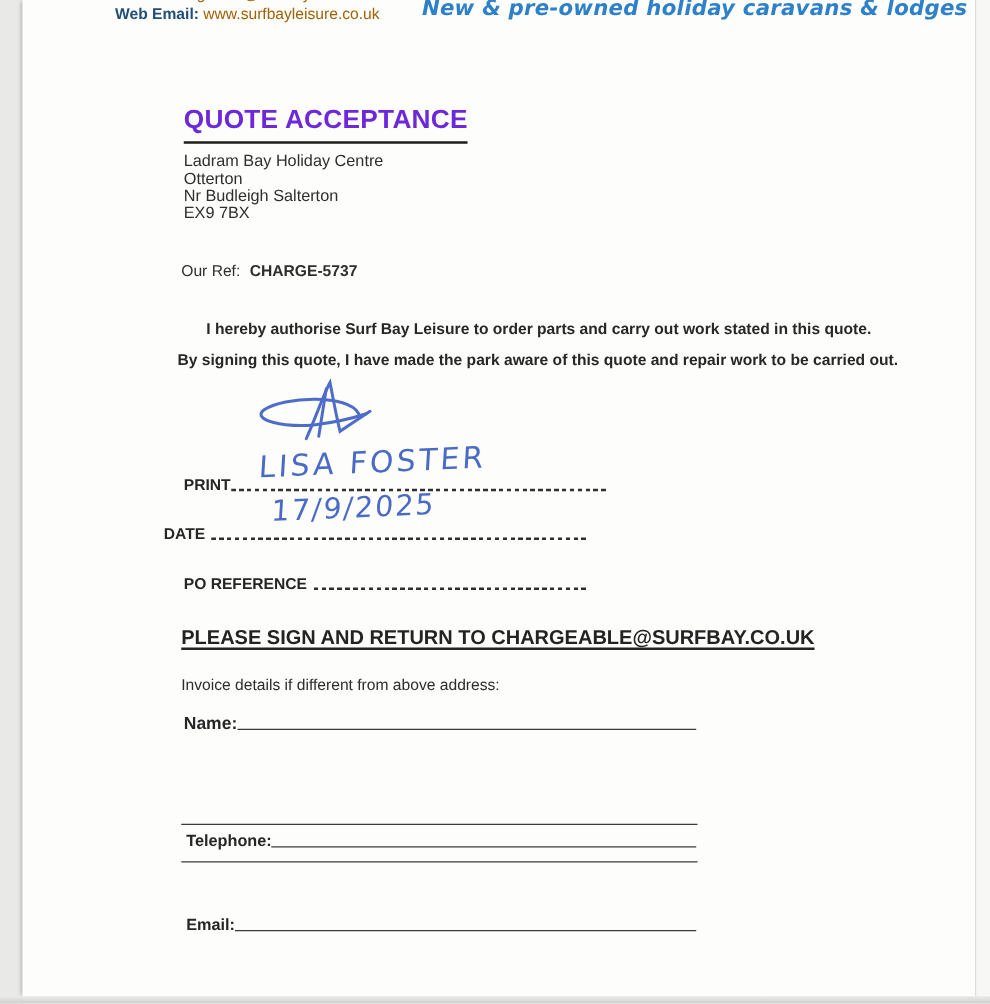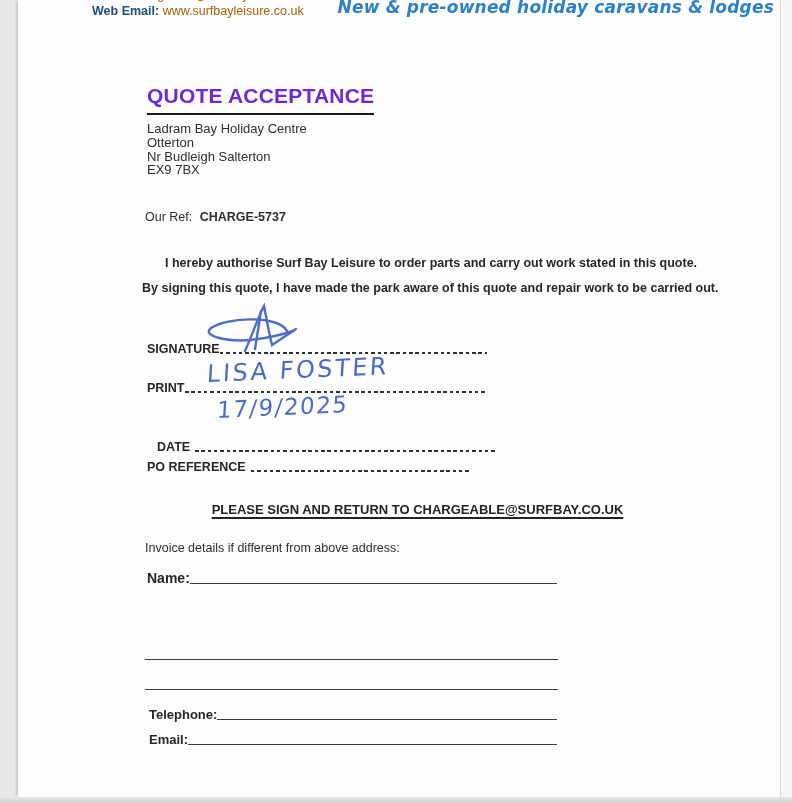--- a/index.html
+++ b/index.html
@@ -66,36 +66,36 @@
     flex:1; height:2px; margin-bottom:3px;
     background:repeating-linear-gradient(to right, #2e2e2e 0 3.5px, transparent 3.5px 6.3px);
   }
   .gap { margin-left:5px; }
   .uline { flex:1; margin-bottom:2px; border-bottom:1.7px solid #3b3b3b; }
   .cont-line {
     position:absolute; border-top:1.7px solid #3b3b3b; height:0;
   }
   .row-signature { left:129px; top:342px; width:340px; }
   .row-print     { left:129px; top:381px; width:340px; }
-  .row-date      { left:139px; top:420px; width:340px;margin-top:20px; }
+  .row-date      { left:113px; top:420px; width:340px; }
   .row-po        { left:129px; top:460px; width:322px; }
 
   .return-line {
     position:absolute; left:127px; top:502px; width:545px;
-    text-align:center; font-size:13px; font-weight:700; color:#232323;
+    text-align:left; font-size:16px; font-weight:700; color:#232323;
     text-decoration:underline; text-decoration-thickness:2px; text-underline-offset:3px;
     white-space:nowrap;
   }
   .invoice-note {
     position:absolute; left:127px; top:541px;
     font-size:12.5px; color:#2e2e2e;
   }
   .row-name      { left:129px; top:571px; width:410px; font-size:14px; }
   .row-address   { left:129px; top:615px; width:410px; font-size:13px; }
-  .row-telephone { left:131px; top:707px; width:408px; font-size:13px;justify-content:flex-end; }
+  .row-telephone { left:131px; top:665px; width:408px; font-size:13px;justify-content:flex-end; }
   .row-email     { left:131px; top:732px; width:408px; font-size:13px; }
   .line-1 { left:127px; top:659px; width:413px; }
   .line-2 { left:127px; top:689px; width:413px; }
 
   
   .handwriting {
     position:absolute; font-family:"DejaVu Sans", sans-serif;
     color:#3b5ec4; transform:rotate(-2.5deg) skewX(-6deg);
     letter-spacing:2.5px; opacity:0.92; white-space:nowrap;
   }
@@ -142,24 +142,20 @@
   <div class="auth-line auth-2">By signing this quote, I have made the park aware of this quote and repair work to be carried out.</div>
 
   <svg class="signature-svg" width="120" height="54" viewBox="0 0 120 54">
     <g fill="none" stroke="#3b5ec4" stroke-width="2.4" stroke-linecap="round" opacity="0.9">
       <path d="M 86 30 C 78 14, 26 16, 10 27 C 0 35, 26 41, 50 39 C 66 37, 80 34, 92 30"></path>
       <path d="M 44 50 C 52 32, 58 14, 63 5 C 65 15, 68 32, 71 44 L 95 28"></path>
       <path d="M 60 10 L 54 48"></path>
     </g>
   </svg>
 
-  <div class="field-row row-signature">
-    <span>SIGNATURE</span>
-    <span class="dashes"></span>
-  </div>
 
   <div class="handwriting print-hand">LISA FOSTER</div>
   <div class="field-row row-print">
     <span>PRINT</span>
     <span class="dashes"></span>
   </div>
 
   <div class="handwriting date-hand">17/9/2025</div>
   <div class="field-row row-date">
     <span>DATE</span>

